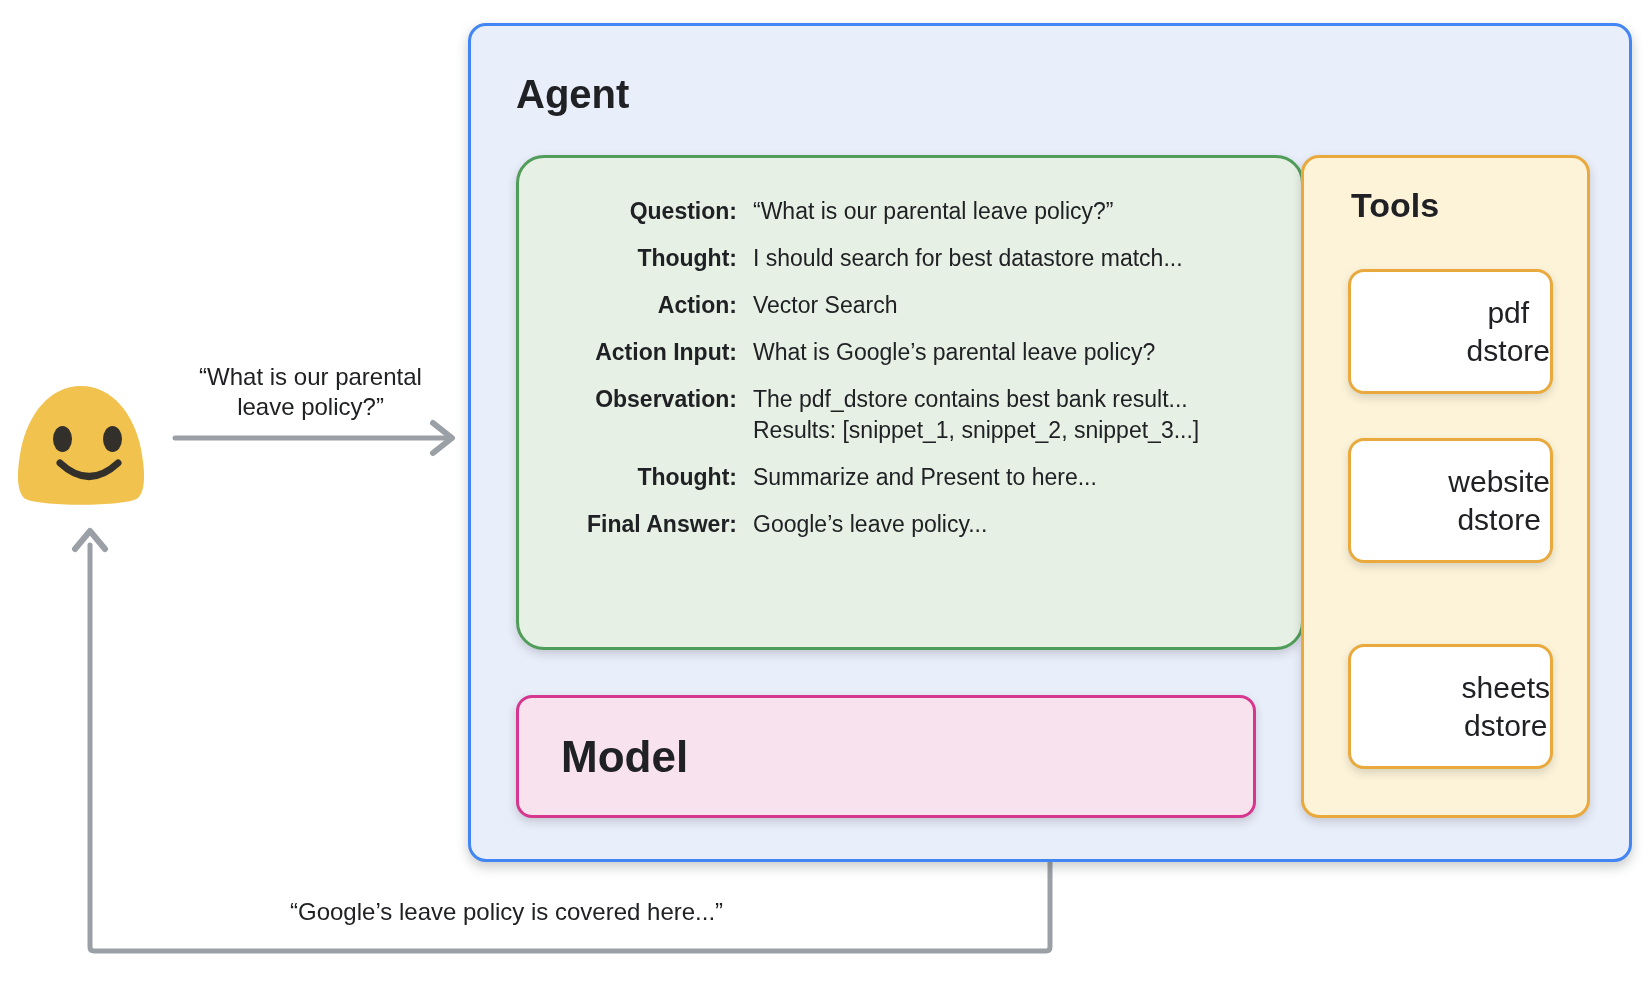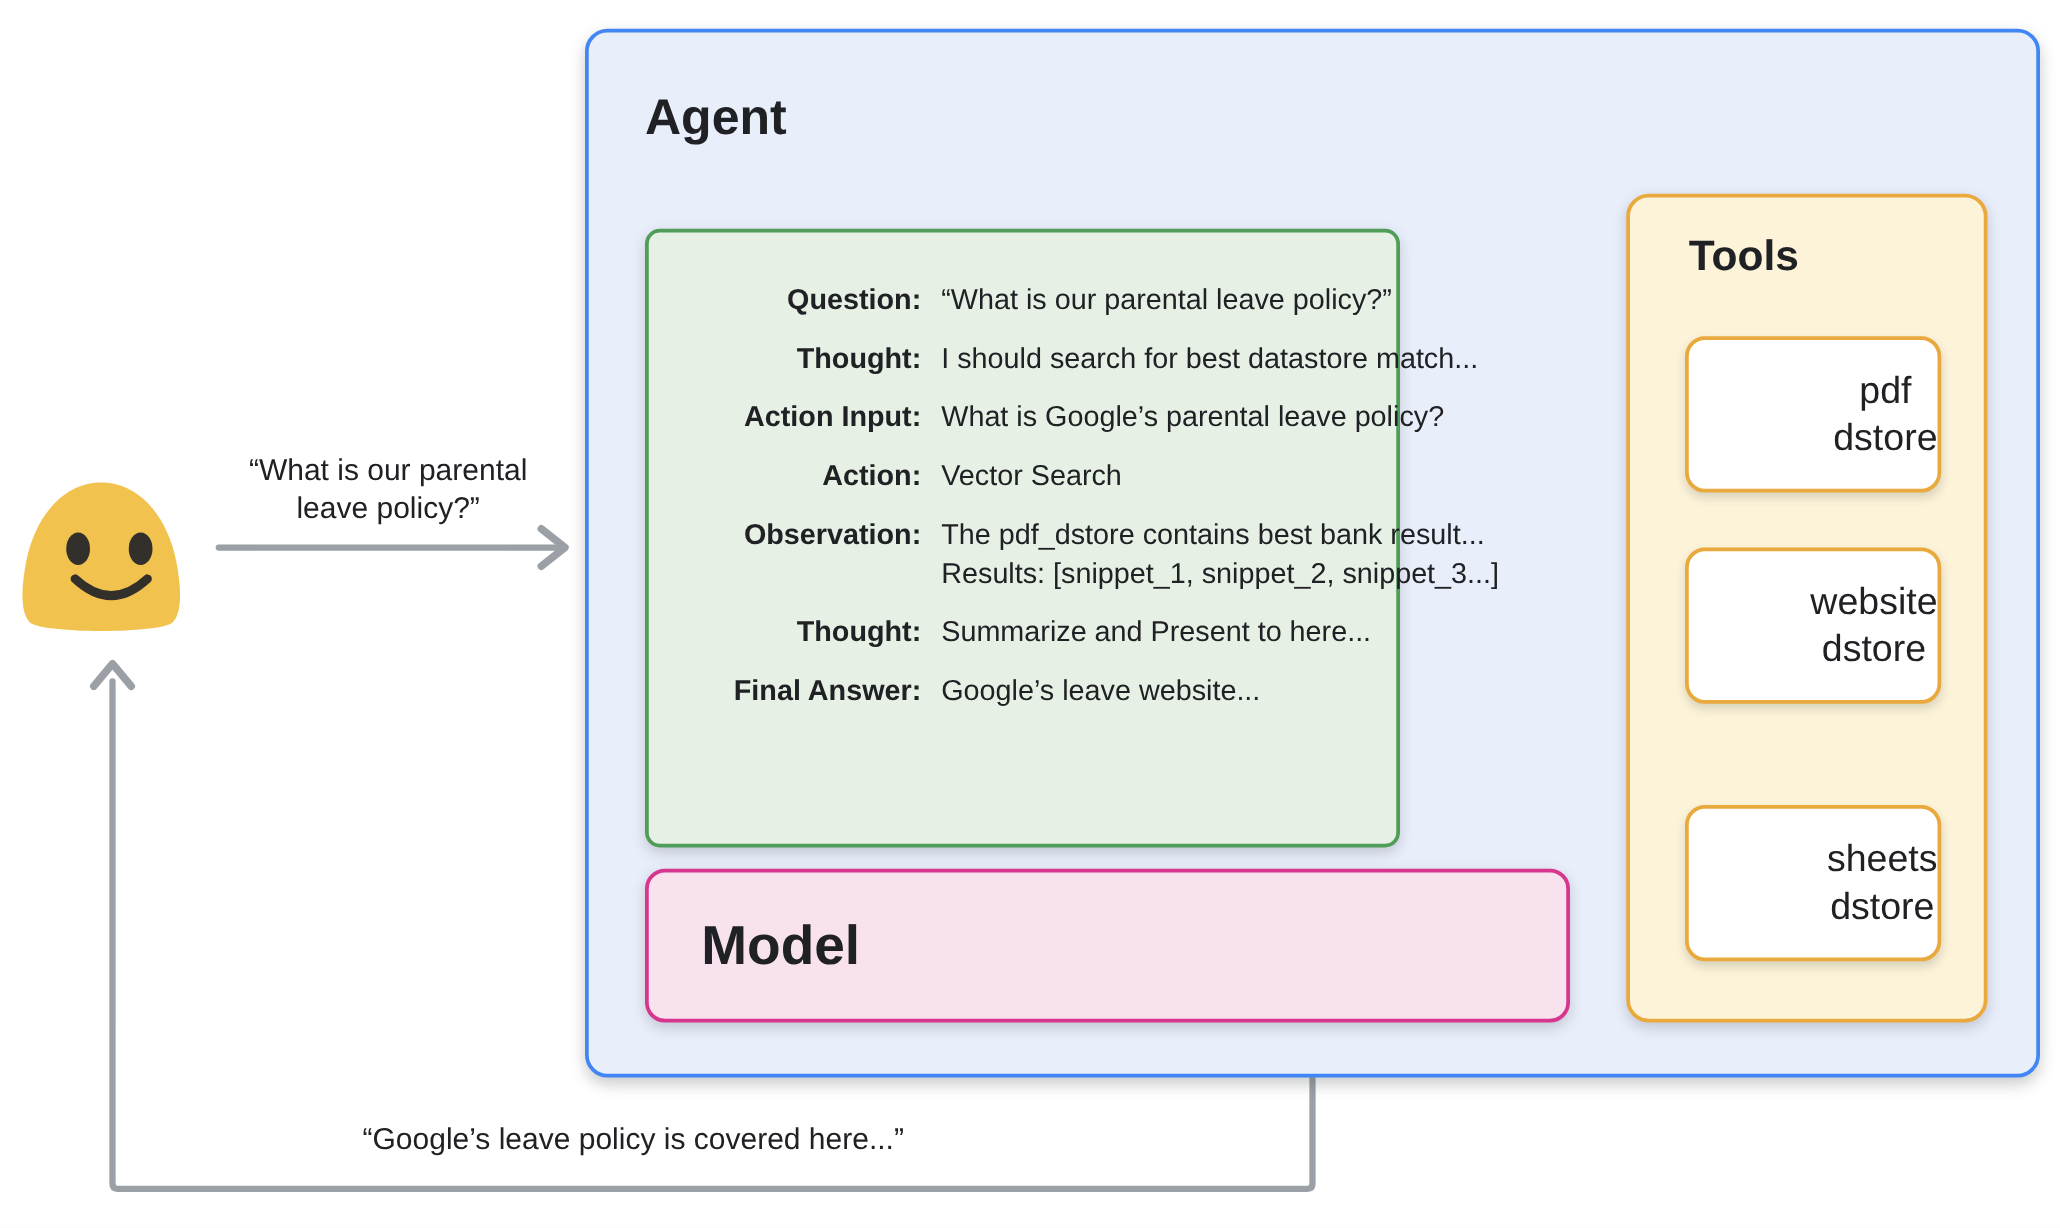--- a/index.html
+++ b/index.html
@@ -13,25 +13,24 @@
   .dotted    { stroke:var(--dotted-gray,#8a9096); stroke-width:5; fill:none; stroke-linecap:round; stroke-dasharray:0 11; }
 
   .agent-box {
     position:absolute; left:468px; top:23px; width:1164px; height:839px; box-sizing:border-box;
     background:var(--agent-fill,#e9eefb); border:3px solid var(--agent-border,#4285f4);
     border-radius:18px; box-shadow:0 5px 12px rgba(60,64,67,.28);
   }
   .agent-title { position:absolute; left:45px; top:46px; font-size:40px; line-height:44px; font-weight:600; }
 
   .scratchpad {
-    position:absolute; left:45px; top:129px; width:604px; height:495px; box-sizing:border-box;
+    position:absolute; left:45px; top:129px; width:788px; height:495px; box-sizing:border-box;
     background:var(--scratchpad-fill,#e7f0e5); border:3px solid var(--scratchpad-border,#4f9d58);
-    border-radius:12px; box-shadow:0 4px 10px rgba(60,64,67,.22);
+    border-radius:28px; box-shadow:0 4px 10px rgba(60,64,67,.22);
     padding:40px 10px 0 0;
-    margin-top:28px;
   }
   .sp-row { display:flex; align-items:flex-start; margin-bottom:20px; }
   .sp-row.gap { margin-top:6px; }
   .sp-label { flex:none; width:218px; text-align:right; font-weight:700; font-size:23px; line-height:27px; white-space:nowrap; }
   .sp-value { margin-left:16px; font-size:23px; line-height:27px; white-space:nowrap; }
   .sp-value .line2 { margin-top:4px; line-height:27px; }
 
   .model-box {
     position:absolute; left:45px; top:669px; width:740px; height:123px; box-sizing:border-box;
     background:var(--model-fill,#f8e2ee); border:3px solid var(--model-border,#d6368e);
@@ -105,41 +104,41 @@
     <div class="scratchpad">
       <div class="sp-row">
         <div class="sp-label">Question:</div>
         <div class="sp-value">“What is our parental leave policy?”</div>
       </div>
       <div class="sp-row">
         <div class="sp-label">Thought:</div>
         <div class="sp-value">I should search for best datastore match...</div>
       </div>
       <div class="sp-row">
+        <div class="sp-label">Action:</div>
+        <div class="sp-value">Vector Search</div>
+      </div>
+      <div class="sp-row">
         <div class="sp-label">Action Input:</div>
         <div class="sp-value">What is Google’s parental leave policy?</div>
-      </div>
-      <div class="sp-row">
-        <div class="sp-label">Action:</div>
-        <div class="sp-value">Vector Search</div>
       </div>
       <div class="sp-row">
         <div class="sp-label">Observation:</div>
         <div class="sp-value">
           <div>The pdf_dstore contains best bank result...</div>
           <div class="line2">Results: [snippet_1, snippet_2, snippet_3...]</div>
         </div>
       </div>
       <div class="sp-row gap">
         <div class="sp-label">Thought:</div>
         <div class="sp-value">Summarize and Present to here...</div>
       </div>
       <div class="sp-row">
         <div class="sp-label">Final Answer:</div>
-        <div class="sp-value">Google’s leave website...</div>
+        <div class="sp-value">Google’s leave policy...</div>
       </div>
     </div>
 
     <div class="model-box">
       <div class="model-title">Model</div>
     </div>
 
     <div class="tools-box">
       <div class="tools-title">Tools</div>
       <div class="tool-item t0">

